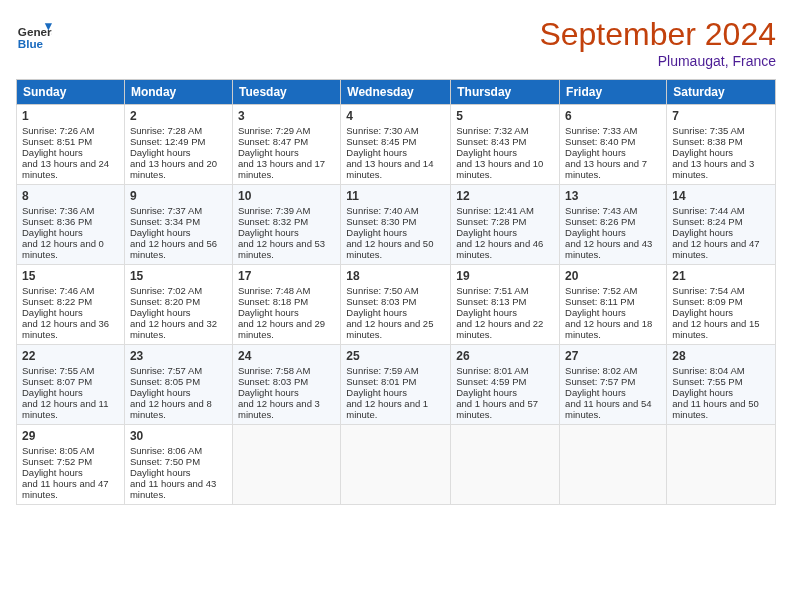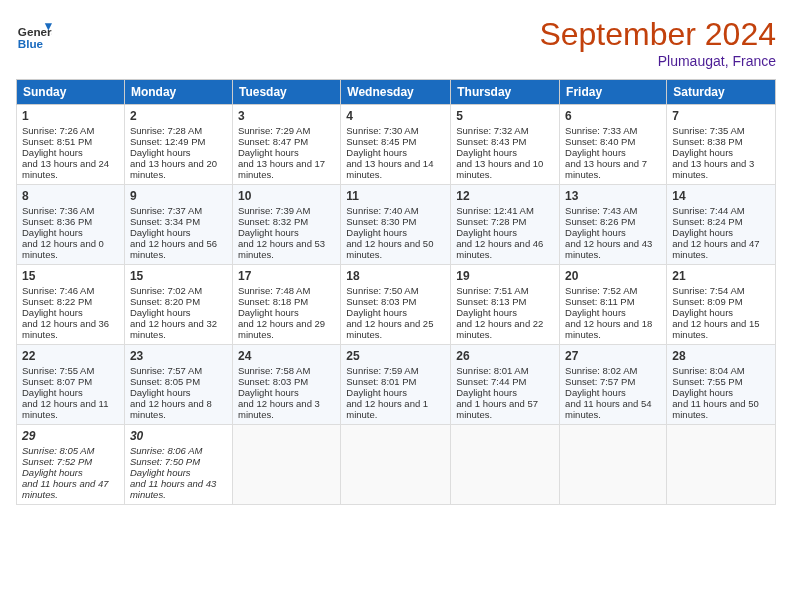--- a/index.html
+++ b/index.html
@@ -71,21 +71,20 @@
       font-size: 12px;
       font-weight: bold;
       display: block;
       margin-bottom: 2px;
     }
     .empty-cell {
       background: #f9f9f9 !important;
     }
     .last-row td {
       height: 70px;
-      font-style: italic;
     }
   </style>
 </head>
 <body>
 
 <div class="page">
   <div class="header">
     <div class="logo">
       <svg class="logo-icon" viewBox="0 0 40 40">
         <text x="2" y="22" font-size="13" font-weight="bold" fill="#333">General</text>
@@ -290,21 +289,21 @@
           <td>
     <span class="day-num">25</span>
     <span>Sunrise: 7:59 AM</span><br>
     <span>Sunset: 8:01 PM</span><br>
     <span>Daylight hours</span><br>
     <span>and 12 hours and 1 minute.</span>
   </td>
           <td>
     <span class="day-num">26</span>
     <span>Sunrise: 8:01 AM</span><br>
-    <span>Sunset: 7:44 PM</span><br>
+    <span>Sunset: 4:59 PM</span><br>
     <span>Daylight hours</span><br>
     <span>and 1 hours and 57 minutes.</span>
   </td>
           <td>
     <span class="day-num">27</span>
     <span>Sunrise: 8:02 AM</span><br>
     <span>Sunset: 7:57 PM</span><br>
     <span>Daylight hours</span><br>
     <span>and 11 hours and 54 minutes.</span>
   </td>

